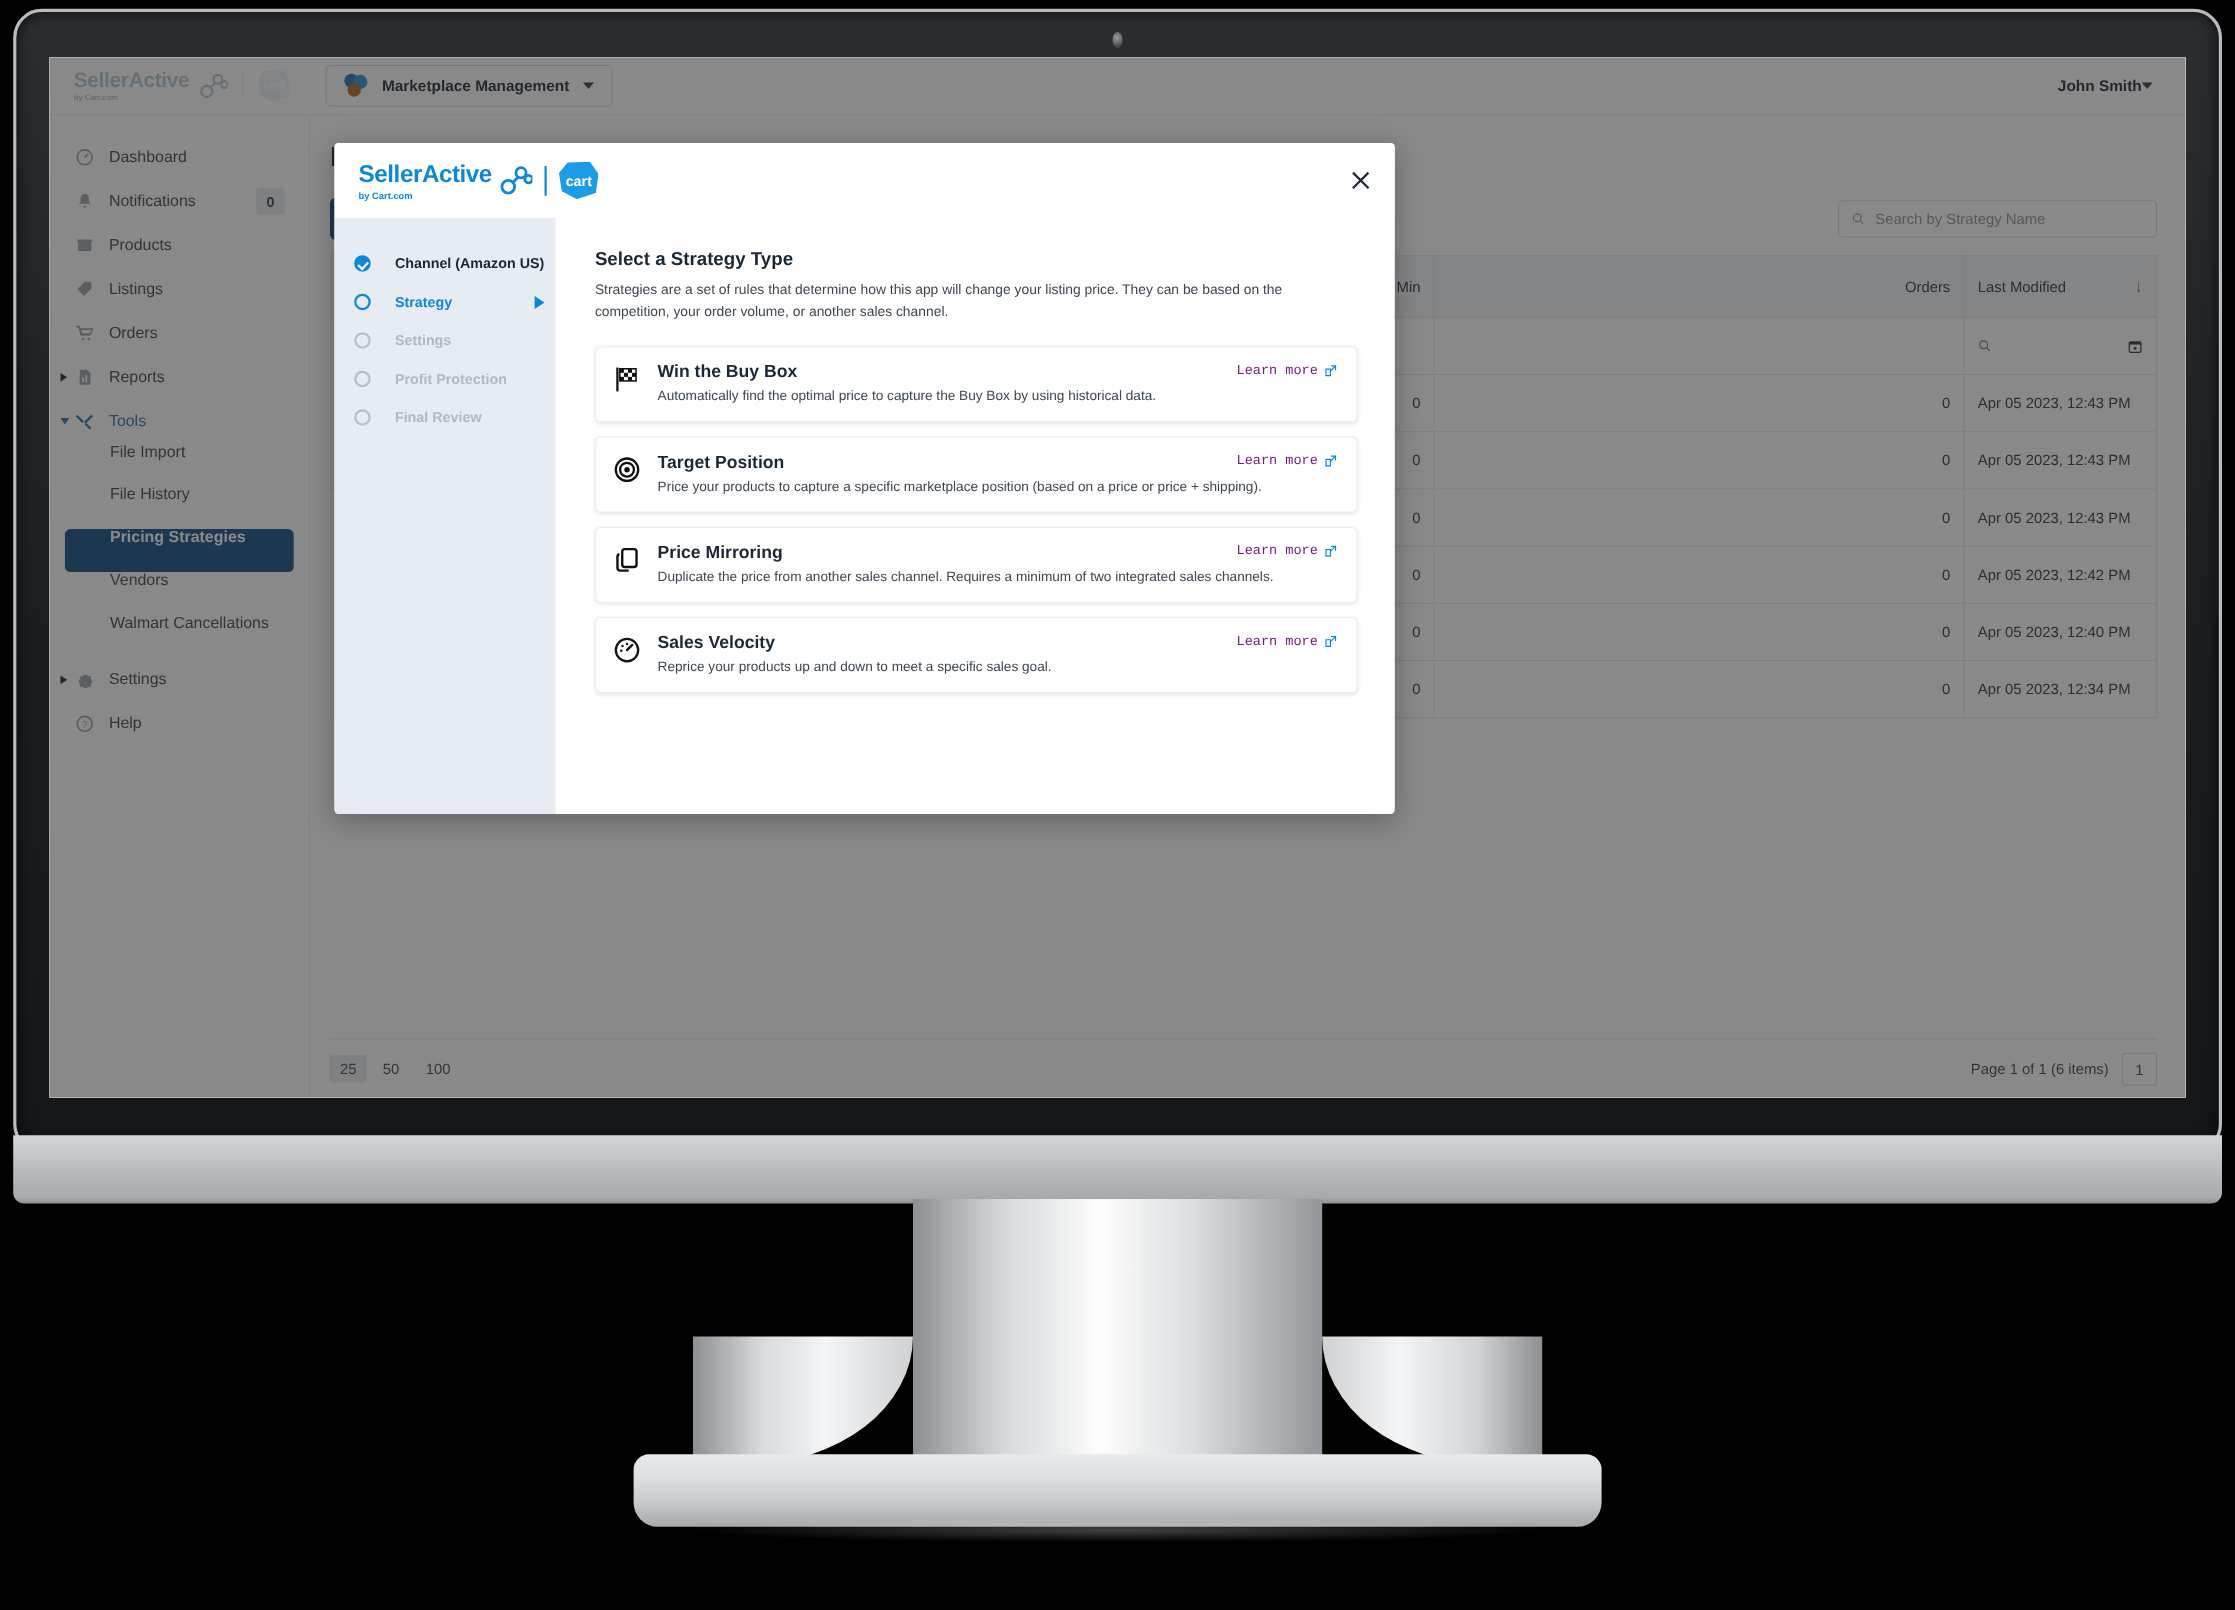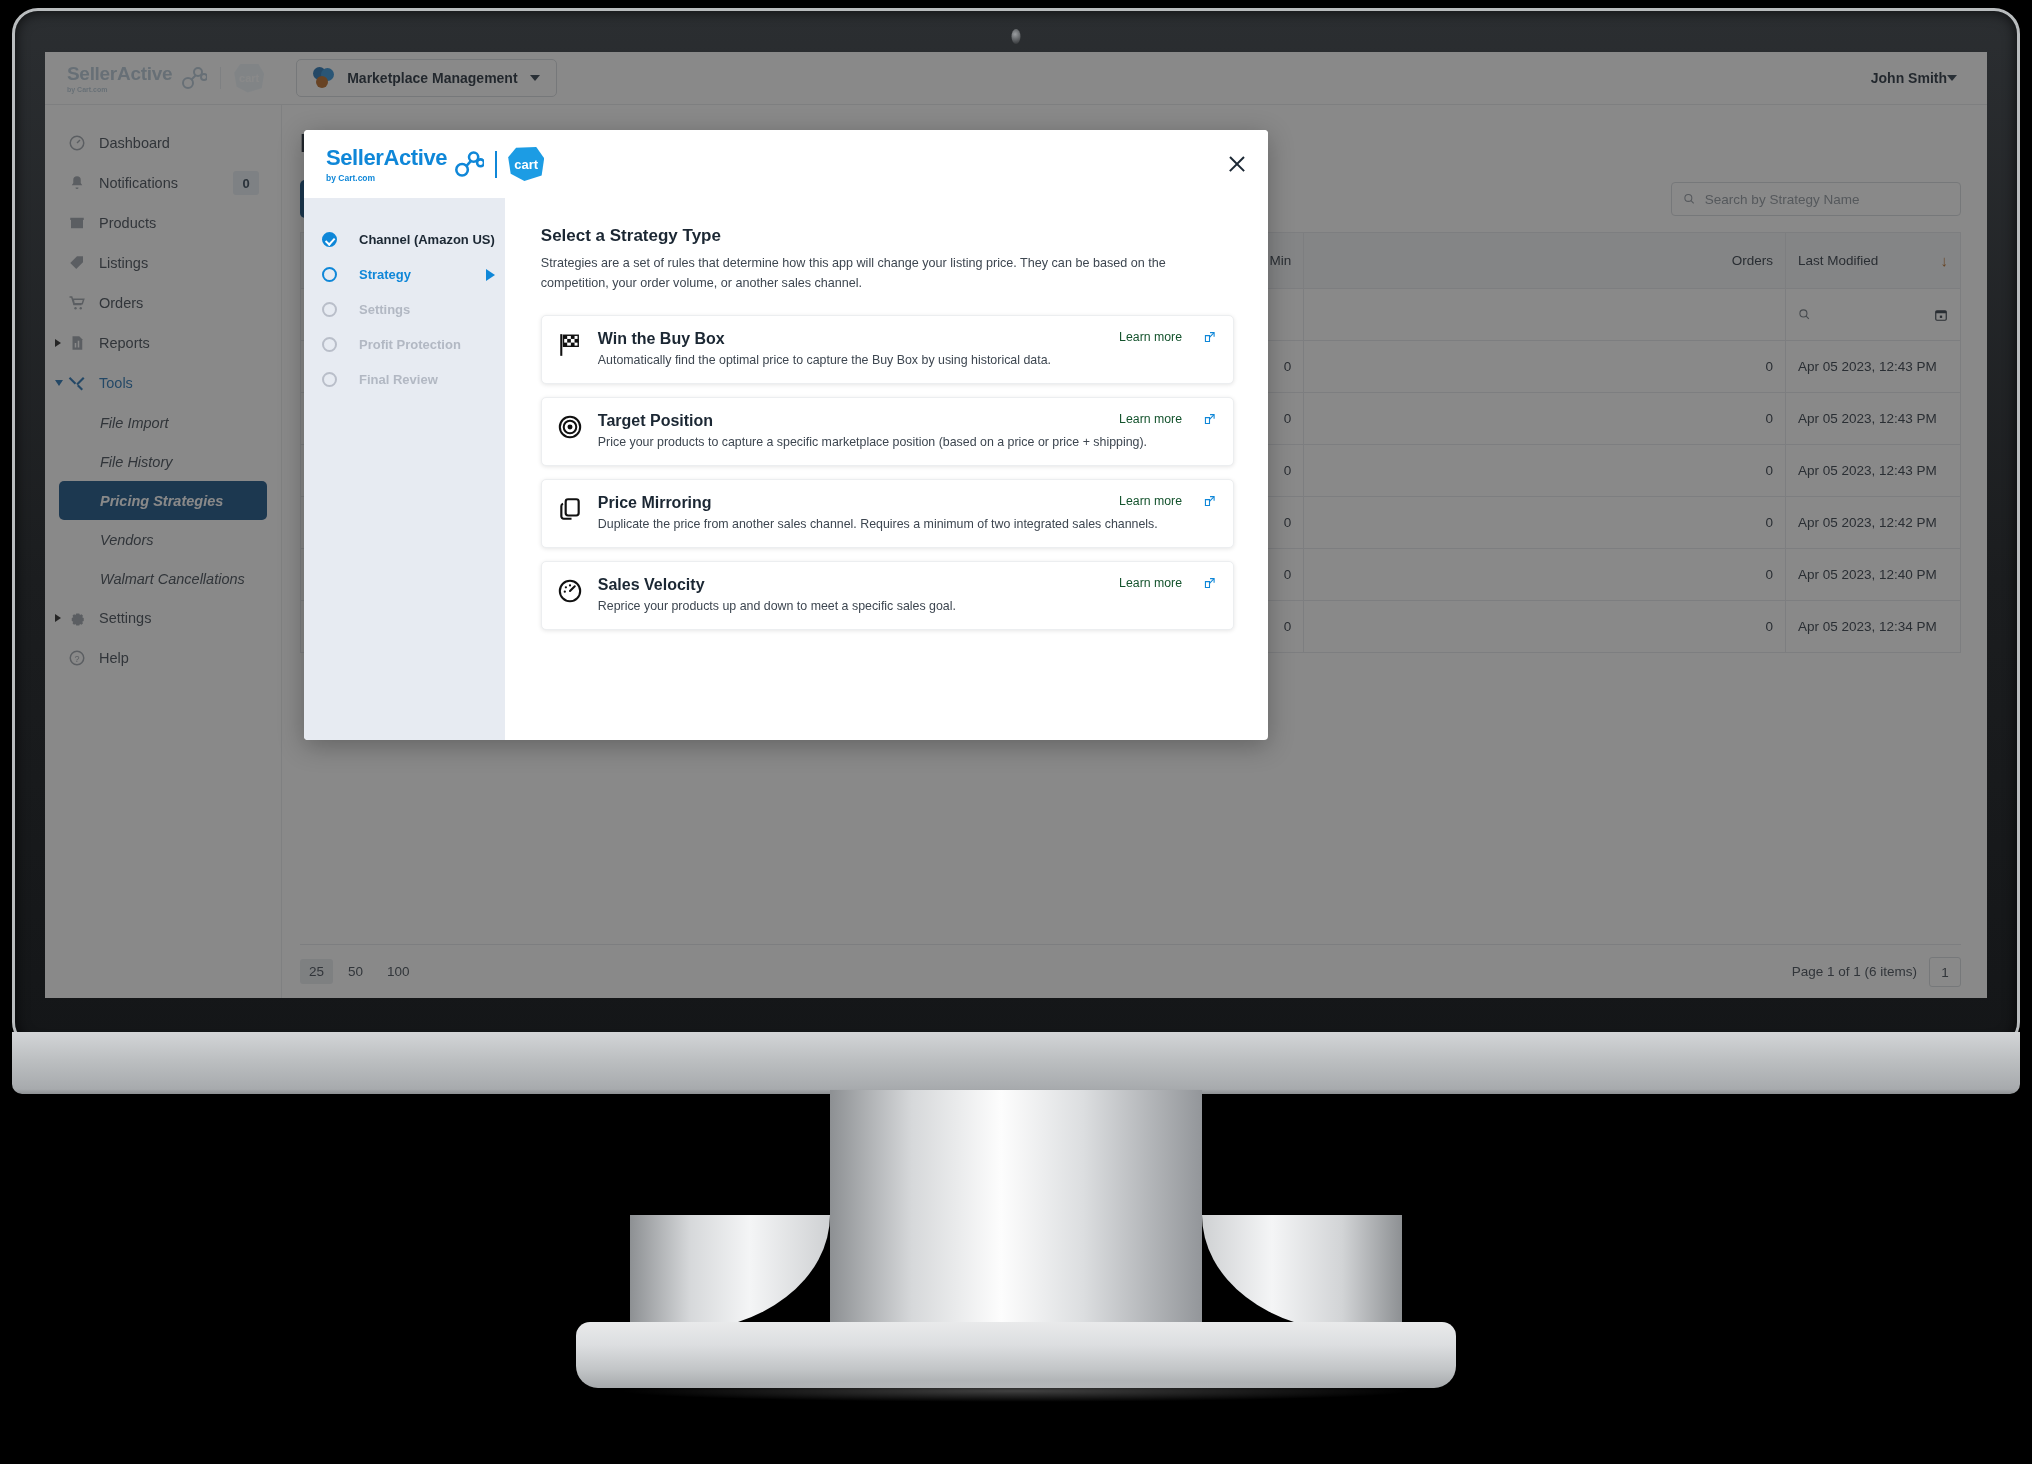--- a/index.html
+++ b/index.html
@@ -116,21 +116,21 @@
   }
   .nav-ico { width:20px; height:20px; flex:0 0 20px; display:flex; align-items:center; justify-content:center; color:#8d949c; }
   .nav-ico svg { width:18px; height:18px; fill:#9aa1a8; }
   .nav-item.tools { color:#1f6fb2; }
   .nav-item.tools .nav-ico svg { fill:#1f6fb2; }
   .badge {
     margin-left:auto; margin-right:22px; min-width:26px; height:24px; border-radius:3px;
     background:#e7edf3; color:#2c3e50; font-size:13px; font-weight:700;
     display:flex; align-items:center; justify-content:center; padding:0 6px;
   }
-  .nav-sub { padding-left:55px; height:39px; display:flex; align-items:center; font-size:14.5px; color:#3d4650; cursor:pointer;font-style:italic; }
+  .nav-sub { padding-left:55px; height:39px; display:flex; font-size:14.5px; color:#3d4650; cursor:pointer; }
   .nav-sub.active { background:#0f4c81; color:#fff; font-weight:700; margin:0 14px 0 14px; padding-left:41px; border-radius:5px; }
 
   .content { flex:1; background:#fff; position:relative; padding:24px 26px 0 18px; min-width:0; }
   .page-title { font-size:25px; font-weight:700; color:#1b2733; letter-spacing:-.2px; }
   .toolbar-row { display:flex; align-items:center; margin-top:22px; }
   .btn-create {
     background:#0f4c81; color:#fff; font-size:14.5px; font-weight:700;
     border:none; border-radius:5px; height:38px; padding:0 20px; cursor:pointer;
   }
   .search-box {
@@ -226,22 +226,22 @@
   .card {
     background:#fff; border:1px solid #eceef0; border-radius:5px; box-shadow:0 1px 4px rgba(0,0,0,.10);
     padding:14px 17px 16px 15px; display:flex; gap:14px; cursor:pointer;
   }
   .card-ico { width:27px; flex:0 0 27px; padding-top:2px; }
   .card-ico svg { width:26px; height:26px; }
   .card-main { flex:1; min-width:0; }
   .card-top { display:flex; align-items:flex-start; }
   .card-title { font-size:16px; font-weight:700; color:#1b2733; }
   .learn {
-    margin-left:auto; display:flex; align-items:center; gap:21px;
-    font-size:12.3px; color:#14532d; text-decoration:none; white-space:nowrap;
+    margin-left:auto; display:flex; align-items:center; gap:5px;
+    font-size:12.3px; color:#701a75; text-decoration:none; white-space:nowrap;font-family:Liberation Mono, monospace;
   }
   .learn svg { width:13px; height:13px; }
   .card-desc { font-size:12.4px; color:#3d4650; margin-top:5px; }
 
   .modal-foot {
     margin-top:auto; height:96px; display:flex; align-items:center; padding:0 34px 0 36px;
   }
   .back-link { font-size:13px; font-weight:700; color:#0f87d8; text-decoration:none; cursor:pointer; }
   .foot-right { margin-left:auto; display:flex; align-items:center; gap:22px; }
   .cancel-btn {

